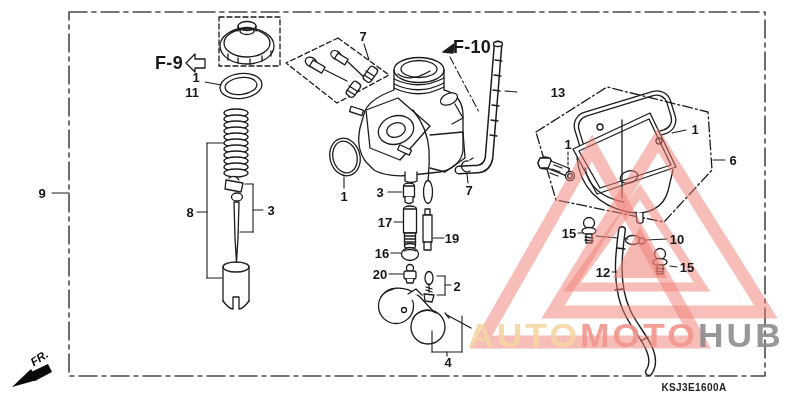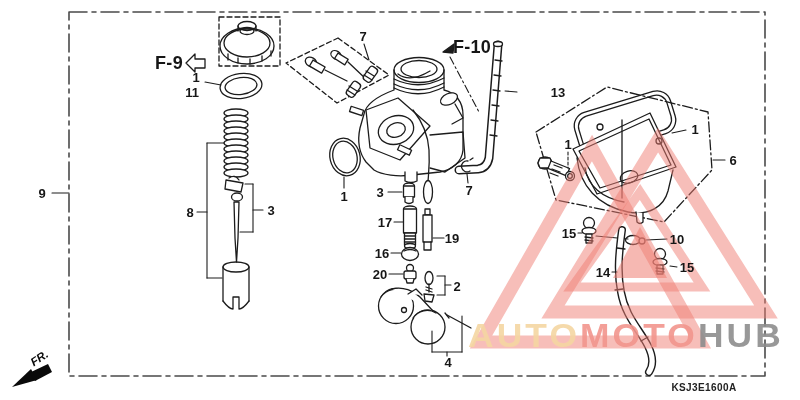--- a/index.html
+++ b/index.html
@@ -8,21 +8,21 @@
     font-family:"Liberation Sans", sans-serif;
   }
   .stage svg{position:absolute;left:0;top:0;}
   .lbl{
     position:absolute;transform:translate(-50%,-50%);
     font-size:13px;font-weight:600;color:#161616;line-height:1;white-space:nowrap;
   }
   .lbl.view{font-weight:800;font-size:18px;letter-spacing:.3px;}
   .code{
     position:absolute;transform:translate(-50%,-50%);
-    font-size:10px;font-weight:700;letter-spacing:.4px;color:#222;margin-left:10px;
+    font-size:10px;font-weight:700;letter-spacing:.4px;color:#222;
   }
   .fr{
     position:absolute;left:30px;top:352px;
     font-size:11.5px;font-weight:800;font-style:italic;color:#0a0a0a;
     transform:rotate(-33deg);
   }
   .wm-text{
     position:absolute;left:468px;top:318px;
     font-size:34px;font-weight:800;letter-spacing:3px;line-height:1;
     transform:scaleX(1.04);transform-origin:left top;opacity:.9;
@@ -335,18 +335,18 @@
   <div class="lbl" style="left:448px;top:362px">4</div>
   <div class="lbl view" style="left:472px;top:47px">F-10</div>
   <div class="lbl" style="left:558px;top:92px">13</div>
   <div class="lbl" style="left:469px;top:190px">7</div>
   <div class="lbl" style="left:568px;top:144px">1</div>
   <div class="lbl" style="left:695px;top:129px">1</div>
   <div class="lbl" style="left:733px;top:160px">6</div>
   <div class="lbl" style="left:569px;top:233px">15</div>
   <div class="lbl" style="left:677px;top:239px">10</div>
   <div class="lbl" style="left:687px;top:267px">15</div>
-  <div class="lbl" style="left:603px;top:272px">14</div>
+  <div class="lbl" style="left:603px;top:272px">12</div>
 
   <div class="code" style="left:694px;top:387px">KSJ3E1600A</div>
   <div class="fr">FR.</div>
 
 </div>
 
 </body></html>

